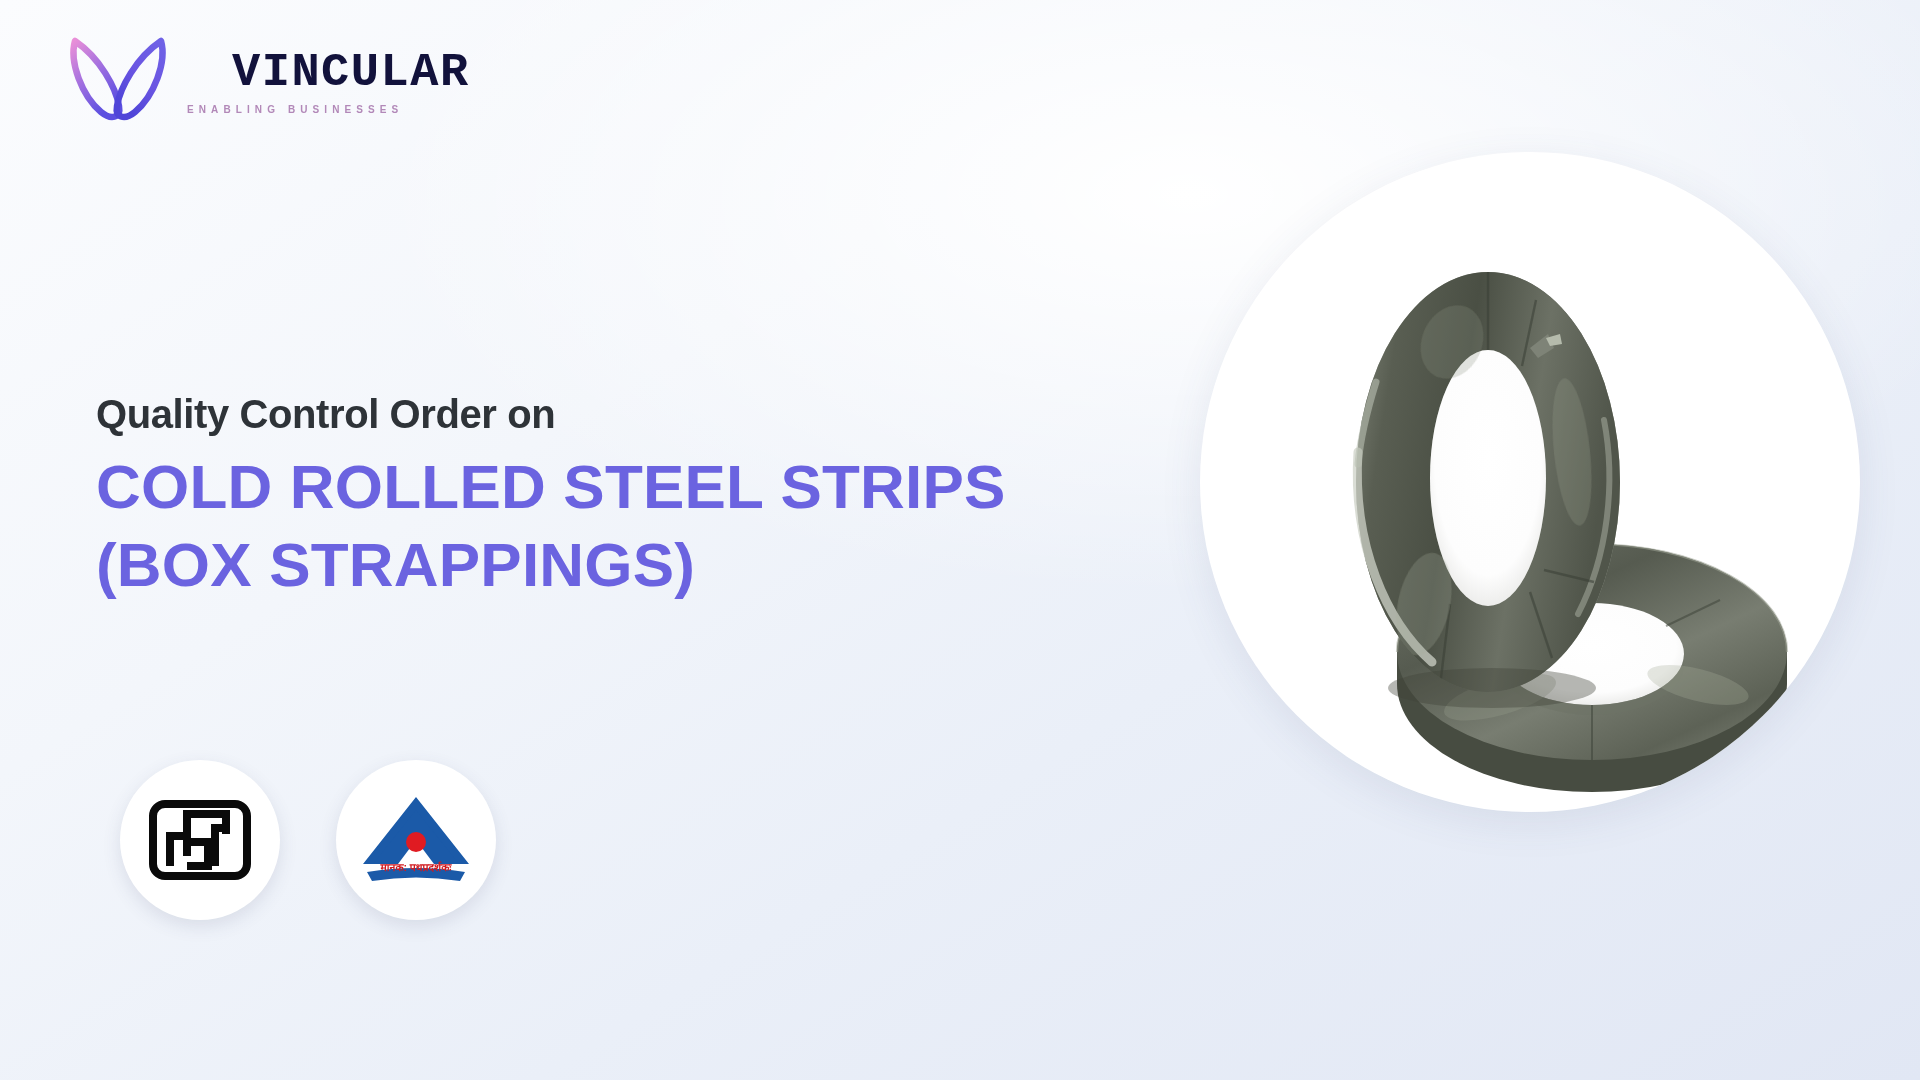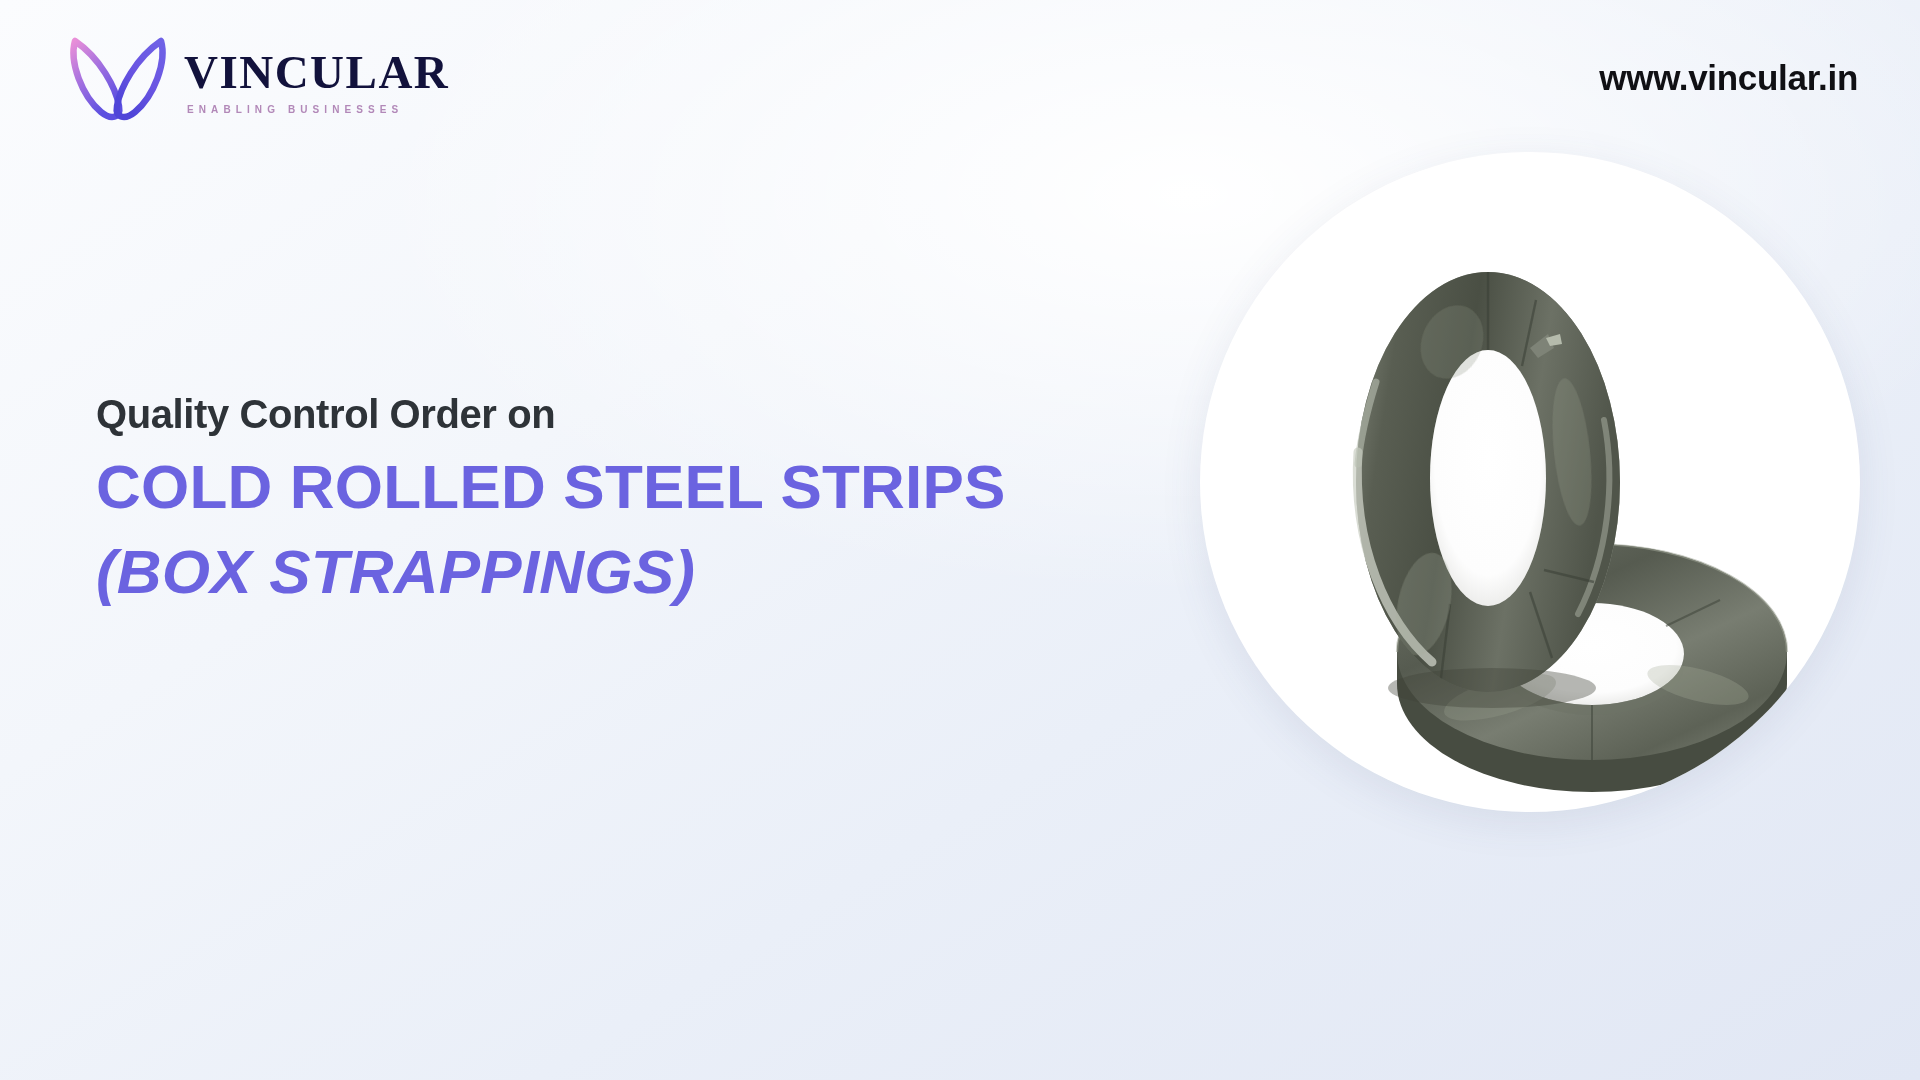--- a/index.html
+++ b/index.html
@@ -39,26 +39,27 @@
   }
 
   #logo-text-block {
     display:flex;
     flex-direction:column;
     justify-content:center;
     padding-top:8px;
   }
 
   #logo-wordmark {
-    font-family:Liberation Serif, serif;
+    font-family:Liberation Mono, monospace;
     font-size:47px;
     font-weight:bold;
     letter-spacing:1.5px;
     color:#12123c;
     line-height:1;
+    margin-left:48px;
   }
 
   #logo-tagline {
     font-family:"Liberation Sans", sans-serif;
     font-size:10px;
     font-weight:bold;
     letter-spacing:5.1px;
     color:#b288b8;
     line-height:1;
     margin-top:9px;
@@ -96,21 +97,21 @@
     font-family:"Liberation Sans", sans-serif;
     font-size:62px;
     font-weight:bold;
     color:#6b63e0;
     letter-spacing:0.2px;
     line-height:1.25;
     white-space:nowrap;
   }
 
   .headline-line2 { margin-top:10px; }
-  .headline-line3 { margin-top:8px;font-style:italic; }
+  .headline-line3 { margin-top:1px; }
 
   
   #badges {
     position:absolute;
     left:120px; top:760px;
     display:flex;
     align-items:center;
     gap:56px;
   }
 
@@ -173,29 +174,58 @@
           <path d="M95 9 C 101 30, 88 64, 69 80 C 58 89, 49 85, 51 74 C 54 56, 70 26, 95 9 Z" fill="none" stroke="url(#wingGradR)" stroke-width="6.5" stroke-linecap="round" stroke-linejoin="round"></path>
         </svg>
       </span>
 
       <span id="logo-text-block">
         <span id="logo-wordmark">VINCULAR</span>
         <span id="logo-tagline">ENABLING BUSINESSES</span>
       </span>
     </div>
 
-    <div id="site-url">www.vincular.in</div>
   </div>
 
   <div id="headline-block">
     <div class="headline-line1">Quality Control Order on</div>
     <div class="headline-line2">COLD ROLLED STEEL STRIPS</div>
     <div class="headline-line3">(BOX STRAPPINGS)</div>
   </div>
 
+  <div id="badges">
+
+    <div class="badge">
+      <svg viewBox="0 0 120 120" width="120" height="120" aria-hidden="true">
+        <g fill="none" stroke="#0a0a0a" stroke-width="8" stroke-linejoin="miter" stroke-linecap="butt">
+
+          <rect x="13" y="24" width="94" height="72" rx="12" ry="12"></rect>
+
+          <path d="M30 86 L30 56 L47 56 L47 34 L86 34 L86 54"></path>
+          <path d="M47 86 L68 86 L68 62 L47 62 L47 76"></path>
+          <path d="M75 86 L75 48 L88 48"></path>
+        </g>
+      </svg>
+    </div>
+
+    <div class="badge">
+      <svg viewBox="0 0 120 120" width="120" height="120" aria-hidden="true">
+
+        <path d="M60 17 L113 84 L96 84 L60 39 L24 84 L7 84 Z" fill="#1b5aa8"></path>
+
+        <path d="M60 30 L103 84 L78 84 L60 60 L42 84 L17 84 Z" fill="#1b5aa8"></path>
+
+        <path d="M11 92 Q60 84 109 92 L104 101 Q60 94 16 101 Z" fill="#1b5aa8"></path>
+
+        <circle cx="60" cy="62" r="10" fill="#e01b22"></circle>
+
+        <text x="60" y="91" font-family="'Liberation Sans', sans-serif" font-size="10.5" font-weight="bold" fill="#d11a1f" text-anchor="middle">मानक: पथप्रदर्शकः</text>
+      </svg>
+    </div>
+  </div>
 
   <div id="product-circle">
     <svg id="product-art" viewBox="0 0 660 660" aria-hidden="true">
       <defs>
         <linearGradient id="steelFaceV" x1="0" y1="0" x2="1" y2="0.25">
           <stop offset="0%" stop-color="#7f8478"></stop>
           <stop offset="18%" stop-color="#595e52"></stop>
           <stop offset="45%" stop-color="#4a4f44"></stop>
           <stop offset="72%" stop-color="#6c7165"></stop>
           <stop offset="100%" stop-color="#50554a"></stop>

